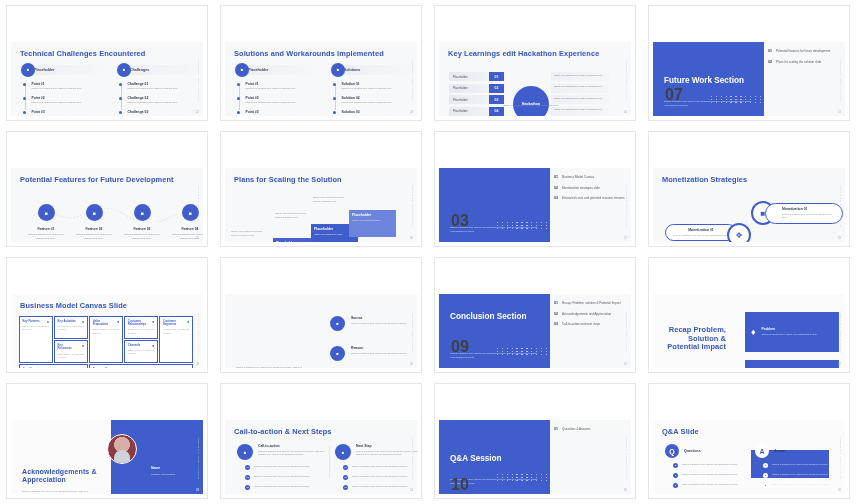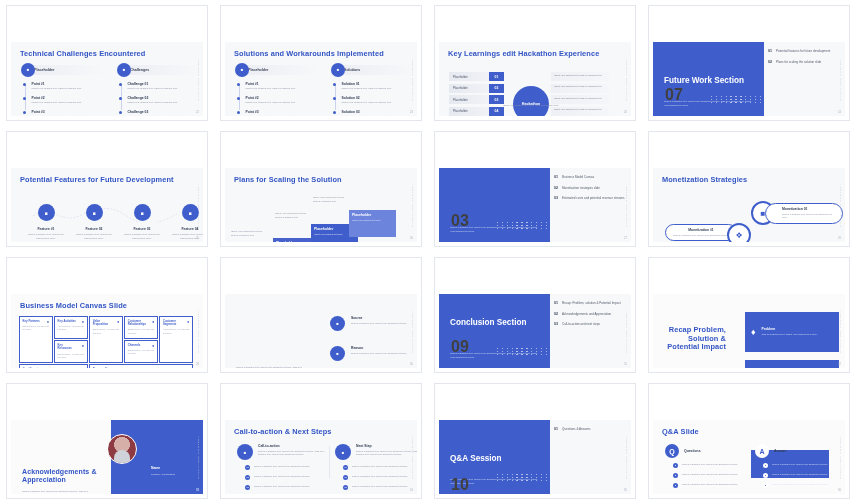--- a/index.html
+++ b/index.html
@@ -590,21 +590,21 @@
           </div>
           <div class="vside">HACKATHON PROJECT</div>
           <div class="pnum">30</div>
         </div>
     </div>
     </div>
     <div class="slide-cell">
     <div class="slide">
       <div class="inner">
           <div class="half-blue"></div>
-    <div class="section-title" style="position:absolute;left:11px;top:24px;width:96px;">Conclusion Section</div>
+    <div class="section-title" style="position:absolute;left:11px;top:18px;width:96px;">Conclusion Section</div>
     <div class="mini w" style="position:absolute;left:11px;top:58px;width:92px;">This is a sample text. Insert your desired text here. This is a sample text. Insert your desired text here.</div>
     <div class="bignum" style="position:absolute;left:12px;bottom:12px;">09</div>
     <div class="dotgrid" style="position:absolute;left:58px;bottom:13px;">
             <i></i>
             <i></i>
             <i></i>
             <i></i>
             <i></i>
             <i></i>
             <i></i>

